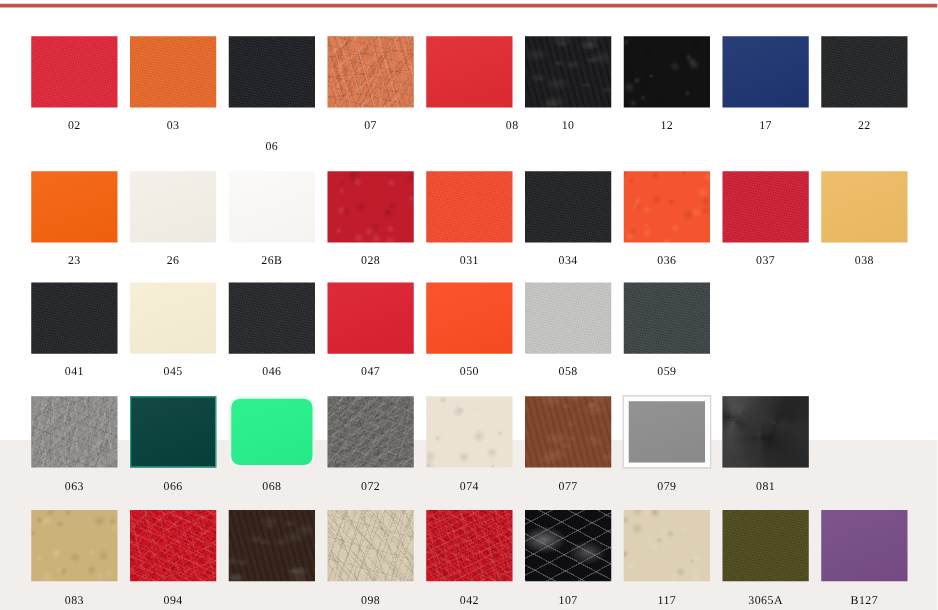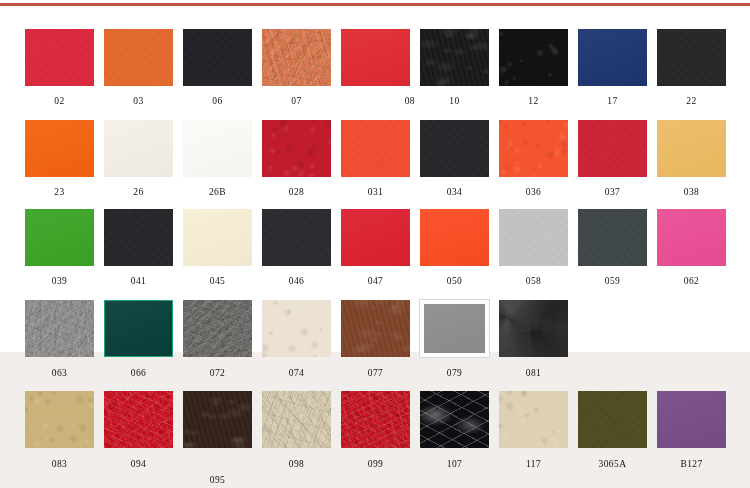--- a/index.html
+++ b/index.html
@@ -123,21 +123,21 @@
           </div>
         </div>
         <div class="swatch-label" style="margin-top: 11px;">03</div>
       </div>
       <div class="swatch-cell">
         <div class="swatch-tile-wrap">
           <div class="swatch-tile" style="background: rgb(29, 31, 36);">
             <div class="grain" style="background-image: repeating-linear-gradient(12deg, rgba(255, 255, 255, 0.07) 0px, rgba(255, 255, 255, 0.07) 1px, rgba(0, 0, 0, 0.06) 1px, rgba(0, 0, 0, 0.06) 2px), repeating-linear-gradient(102deg, rgba(255, 255, 255, 0.05) 0px, rgba(255, 255, 255, 0.05) 1px, rgba(0, 0, 0, 0.05) 1px, rgba(0, 0, 0, 0.05) 2px);"></div>
           </div>
         </div>
-        <div class="swatch-label" style="margin-top: 11px;">06</div>
+        <div class="swatch-label" style="margin-top: 28px;">06</div>
       </div>
       <div class="swatch-cell">
         <div class="swatch-tile-wrap">
           <div class="swatch-tile" style="background: rgb(217, 118, 75);">
             <div class="grain" style="background-image: repeating-linear-gradient(74deg, rgba(255, 255, 255, 0.13) 0px, rgba(255, 255, 255, 0.13) 1px, rgba(0, 0, 0, 0) 1px, rgba(0, 0, 0, 0) 6px), repeating-linear-gradient(117deg, rgba(255, 255, 255, 0.13) 0px, rgba(255, 255, 255, 0.13) 1px, rgba(0, 0, 0, 0) 1px, rgba(0, 0, 0, 0) 10px), repeating-linear-gradient(83deg, rgba(255, 255, 255, 0.13) 0px, rgba(255, 255, 255, 0.13) 1px, rgba(0, 0, 0, 0) 1px, rgba(0, 0, 0, 0) 14px), repeating-linear-gradient(68deg, rgba(255, 255, 255, 0.13) 0px, rgba(255, 255, 255, 0.13) 1px, rgba(0, 0, 0, 0) 1px, rgba(0, 0, 0, 0) 14px), repeating-linear-gradient(74deg, rgba(255, 255, 255, 0.13) 0px, rgba(255, 255, 255, 0.13) 1px, rgba(0, 0, 0, 0) 1px, rgba(0, 0, 0, 0) 9px), repeating-linear-gradient(98deg, rgba(255, 255, 255, 0.13) 0px, rgba(255, 255, 255, 0.13) 1px, rgba(0, 0, 0, 0) 1px, rgba(0, 0, 0, 0) 7px), repeating-linear-gradient(145deg, rgba(255, 255, 255, 0.13) 0px, rgba(255, 255, 255, 0.13) 1px, rgba(0, 0, 0, 0) 1px, rgba(0, 0, 0, 0) 12px), repeating-linear-gradient(141deg, rgba(255, 255, 255, 0.13) 0px, rgba(255, 255, 255, 0.13) 1px, rgba(0, 0, 0, 0) 1px, rgba(0, 0, 0, 0) 12px), repeating-linear-gradient(66deg, rgba(255, 255, 255, 0.13) 0px, rgba(255, 255, 255, 0.13) 1px, rgba(0, 0, 0, 0) 1px, rgba(0, 0, 0, 0) 10px), repeating-linear-gradient(132deg, rgba(0, 0, 0, 0.16) 0px, rgba(0, 0, 0, 0.16) 1px, rgba(0, 0, 0, 0) 1px, rgba(0, 0, 0, 0) 15px), repeating-linear-gradient(116deg, rgba(0, 0, 0, 0.16) 0px, rgba(0, 0, 0, 0.16) 1px, rgba(0, 0, 0, 0) 1px, rgba(0, 0, 0, 0) 16px), repeating-linear-gradient(175deg, rgba(0, 0, 0, 0.16) 0px, rgba(0, 0, 0, 0.16) 1px, rgba(0, 0, 0, 0) 1px, rgba(0, 0, 0, 0) 16px), repeating-linear-gradient(134deg, rgba(0, 0, 0, 0.16) 0px, rgba(0, 0, 0, 0.16) 1px, rgba(0, 0, 0, 0) 1px, rgba(0, 0, 0, 0) 14px), repeating-linear-gradient(13deg, rgba(0, 0, 0, 0.16) 0px, rgba(0, 0, 0, 0.16) 1px, rgba(0, 0, 0, 0) 1px, rgba(0, 0, 0, 0) 8px), repeating-linear-gradient(74deg, rgba(0, 0, 0, 0.16) 0px, rgba(0, 0, 0, 0.16) 1px, rgba(0, 0, 0, 0) 1px, rgba(0, 0, 0, 0) 15px), repeating-linear-gradient(74deg, rgba(0, 0, 0, 0.16) 0px, rgba(0, 0, 0, 0.16) 1px, rgba(0, 0, 0, 0) 1px, rgba(0, 0, 0, 0) 7px), repeating-linear-gradient(118deg, rgba(0, 0, 0, 0.16) 0px, rgba(0, 0, 0, 0.16) 1px, rgba(0, 0, 0, 0) 1px, rgba(0, 0, 0, 0) 15px);"></div>
           </div>
         </div>
         <div class="swatch-label" style="margin-top: 11px;">07</div>
       </div>
       <div class="swatch-cell">
@@ -251,28 +251,20 @@
           <div class="swatch-tile" style="background: rgb(238, 187, 99);">
             <div class="grain" style="background-image: linear-gradient(160deg, rgba(255, 255, 255, 0.1), rgba(0, 0, 0, 0.05));"></div>
           </div>
         </div>
         <div class="swatch-label" style="margin-top: 11px;">038</div>
       </div>
     </div>
     <div class="swatch-row" style="margin-top: 12px;">
       <div class="swatch-cell">
         <div class="swatch-tile-wrap">
-          <div class="swatch-tile" style="background: rgb(58, 164, 37);">
-            <div class="grain" style="background-image: linear-gradient(160deg, rgba(255, 255, 255, 0.1), rgba(0, 0, 0, 0.05));"></div>
-          </div>
-        </div>
-        <div class="swatch-label" style="margin-top: 11px;">039</div>
-      </div>
-      <div class="swatch-cell">
-        <div class="swatch-tile-wrap">
           <div class="swatch-tile" style="background: rgb(35, 36, 39);">
             <div class="grain" style="background-image: repeating-linear-gradient(12deg, rgba(255, 255, 255, 0.07) 0px, rgba(255, 255, 255, 0.07) 1px, rgba(0, 0, 0, 0.06) 1px, rgba(0, 0, 0, 0.06) 2px), repeating-linear-gradient(102deg, rgba(255, 255, 255, 0.05) 0px, rgba(255, 255, 255, 0.05) 1px, rgba(0, 0, 0, 0.05) 1px, rgba(0, 0, 0, 0.05) 2px);"></div>
           </div>
         </div>
         <div class="swatch-label" style="margin-top: 11px;">041</div>
       </div>
       <div class="swatch-cell">
         <div class="swatch-tile-wrap">
           <div class="swatch-tile" style="background: rgb(246, 238, 212);">
             <div class="grain" style="background-image: linear-gradient(160deg, rgba(255, 255, 255, 0.1), rgba(0, 0, 0, 0.05));"></div>
@@ -312,28 +304,20 @@
         </div>
         <div class="swatch-label" style="margin-top: 11px;">058</div>
       </div>
       <div class="swatch-cell">
         <div class="swatch-tile-wrap">
           <div class="swatch-tile" style="background: rgb(61, 68, 70);">
             <div class="grain" style="background-image: repeating-linear-gradient(12deg, rgba(255, 255, 255, 0.07) 0px, rgba(255, 255, 255, 0.07) 1px, rgba(0, 0, 0, 0.06) 1px, rgba(0, 0, 0, 0.06) 2px), repeating-linear-gradient(102deg, rgba(255, 255, 255, 0.05) 0px, rgba(255, 255, 255, 0.05) 1px, rgba(0, 0, 0, 0.05) 1px, rgba(0, 0, 0, 0.05) 2px);"></div>
           </div>
         </div>
         <div class="swatch-label" style="margin-top: 11px;">059</div>
-      </div>
-      <div class="swatch-cell">
-        <div class="swatch-tile-wrap">
-          <div class="swatch-tile" style="background: rgb(234, 77, 148);">
-            <div class="grain" style="background-image: linear-gradient(160deg, rgba(255, 255, 255, 0.1), rgba(0, 0, 0, 0.05));"></div>
-          </div>
-        </div>
-        <div class="swatch-label" style="margin-top: 11px;">062</div>
       </div>
     </div>
     <div class="swatch-row" style="margin-top: 13px;">
       <div class="swatch-cell">
         <div class="swatch-tile-wrap">
           <div class="swatch-tile" style="background: rgb(142, 140, 138);">
             <div class="grain" style="background-image: repeating-linear-gradient(79deg, rgba(255, 255, 255, 0.13) 0px, rgba(255, 255, 255, 0.13) 1px, rgba(0, 0, 0, 0) 1px, rgba(0, 0, 0, 0) 13px), repeating-linear-gradient(89deg, rgba(255, 255, 255, 0.13) 0px, rgba(255, 255, 255, 0.13) 1px, rgba(0, 0, 0, 0) 1px, rgba(0, 0, 0, 0) 9px), repeating-linear-gradient(102deg, rgba(255, 255, 255, 0.13) 0px, rgba(255, 255, 255, 0.13) 1px, rgba(0, 0, 0, 0) 1px, rgba(0, 0, 0, 0) 10px), repeating-linear-gradient(69deg, rgba(255, 255, 255, 0.13) 0px, rgba(255, 255, 255, 0.13) 1px, rgba(0, 0, 0, 0) 1px, rgba(0, 0, 0, 0) 13px), repeating-linear-gradient(67deg, rgba(255, 255, 255, 0.13) 0px, rgba(255, 255, 255, 0.13) 1px, rgba(0, 0, 0, 0) 1px, rgba(0, 0, 0, 0) 5px), repeating-linear-gradient(135deg, rgba(255, 255, 255, 0.13) 0px, rgba(255, 255, 255, 0.13) 1px, rgba(0, 0, 0, 0) 1px, rgba(0, 0, 0, 0) 8px), repeating-linear-gradient(148deg, rgba(255, 255, 255, 0.13) 0px, rgba(255, 255, 255, 0.13) 1px, rgba(0, 0, 0, 0) 1px, rgba(0, 0, 0, 0) 12px), repeating-linear-gradient(134deg, rgba(255, 255, 255, 0.13) 0px, rgba(255, 255, 255, 0.13) 1px, rgba(0, 0, 0, 0) 1px, rgba(0, 0, 0, 0) 13px), repeating-linear-gradient(106deg, rgba(255, 255, 255, 0.13) 0px, rgba(255, 255, 255, 0.13) 1px, rgba(0, 0, 0, 0) 1px, rgba(0, 0, 0, 0) 6px), repeating-linear-gradient(117deg, rgba(0, 0, 0, 0.16) 0px, rgba(0, 0, 0, 0.16) 1px, rgba(0, 0, 0, 0) 1px, rgba(0, 0, 0, 0) 14px), repeating-linear-gradient(138deg, rgba(0, 0, 0, 0.16) 0px, rgba(0, 0, 0, 0.16) 1px, rgba(0, 0, 0, 0) 1px, rgba(0, 0, 0, 0) 14px), repeating-linear-gradient(18deg, rgba(0, 0, 0, 0.16) 0px, rgba(0, 0, 0, 0.16) 1px, rgba(0, 0, 0, 0) 1px, rgba(0, 0, 0, 0) 15px), repeating-linear-gradient(162deg, rgba(0, 0, 0, 0.16) 0px, rgba(0, 0, 0, 0.16) 1px, rgba(0, 0, 0, 0) 1px, rgba(0, 0, 0, 0) 15px), repeating-linear-gradient(105deg, rgba(0, 0, 0, 0.16) 0px, rgba(0, 0, 0, 0.16) 1px, rgba(0, 0, 0, 0) 1px, rgba(0, 0, 0, 0) 8px), repeating-linear-gradient(90deg, rgba(0, 0, 0, 0.16) 0px, rgba(0, 0, 0, 0.16) 1px, rgba(0, 0, 0, 0) 1px, rgba(0, 0, 0, 0) 15px), repeating-linear-gradient(22deg, rgba(0, 0, 0, 0.16) 0px, rgba(0, 0, 0, 0.16) 1px, rgba(0, 0, 0, 0) 1px, rgba(0, 0, 0, 0) 6px), repeating-linear-gradient(147deg, rgba(0, 0, 0, 0.16) 0px, rgba(0, 0, 0, 0.16) 1px, rgba(0, 0, 0, 0) 1px, rgba(0, 0, 0, 0) 16px);"></div>
           </div>
         </div>
         <div class="swatch-label" style="margin-top: 12px;">063</div>
@@ -341,20 +325,28 @@
       <div class="swatch-cell">
         <div class="swatch-tile-wrap">
           <div class="swatch-tile tile-framed" style="background: rgb(7, 63, 59);">
             <div class="grain" style="background-image: linear-gradient(160deg, rgba(255, 255, 255, 0.1), rgba(0, 0, 0, 0.05));"></div>
           </div>
         </div>
         <div class="swatch-label" style="margin-top: 12px;">066</div>
       </div>
       <div class="swatch-cell">
         <div class="swatch-tile-wrap">
+          <div class="swatch-tile tile-rounded" style="background: rgb(37, 240, 138);">
+            <div class="grain" style="background-image: linear-gradient(160deg, rgba(255, 255, 255, 0.1), rgba(0, 0, 0, 0.05)); border-radius: 7px;"></div>
+          </div>
+        </div>
+        <div class="swatch-label" style="margin-top: 12px;">068</div>
+      </div>
+      <div class="swatch-cell">
+        <div class="swatch-tile-wrap">
           <div class="swatch-tile" style="background: rgb(106, 104, 101);">
             <div class="grain" style="background-image: repeating-linear-gradient(102deg, rgba(255, 255, 255, 0.13) 0px, rgba(255, 255, 255, 0.13) 1px, rgba(0, 0, 0, 0) 1px, rgba(0, 0, 0, 0) 11px), repeating-linear-gradient(149deg, rgba(255, 255, 255, 0.13) 0px, rgba(255, 255, 255, 0.13) 1px, rgba(0, 0, 0, 0) 1px, rgba(0, 0, 0, 0) 7px), repeating-linear-gradient(139deg, rgba(255, 255, 255, 0.13) 0px, rgba(255, 255, 255, 0.13) 1px, rgba(0, 0, 0, 0) 1px, rgba(0, 0, 0, 0) 13px), repeating-linear-gradient(139deg, rgba(255, 255, 255, 0.13) 0px, rgba(255, 255, 255, 0.13) 1px, rgba(0, 0, 0, 0) 1px, rgba(0, 0, 0, 0) 9px), repeating-linear-gradient(31deg, rgba(255, 255, 255, 0.13) 0px, rgba(255, 255, 255, 0.13) 1px, rgba(0, 0, 0, 0) 1px, rgba(0, 0, 0, 0) 12px), repeating-linear-gradient(120deg, rgba(255, 255, 255, 0.13) 0px, rgba(255, 255, 255, 0.13) 1px, rgba(0, 0, 0, 0) 1px, rgba(0, 0, 0, 0) 10px), repeating-linear-gradient(133deg, rgba(255, 255, 255, 0.13) 0px, rgba(255, 255, 255, 0.13) 1px, rgba(0, 0, 0, 0) 1px, rgba(0, 0, 0, 0) 9px), repeating-linear-gradient(156deg, rgba(255, 255, 255, 0.13) 0px, rgba(255, 255, 255, 0.13) 1px, rgba(0, 0, 0, 0) 1px, rgba(0, 0, 0, 0) 12px), repeating-linear-gradient(15deg, rgba(255, 255, 255, 0.13) 0px, rgba(255, 255, 255, 0.13) 1px, rgba(0, 0, 0, 0) 1px, rgba(0, 0, 0, 0) 6px), repeating-linear-gradient(63deg, rgba(0, 0, 0, 0.16) 0px, rgba(0, 0, 0, 0.16) 1px, rgba(0, 0, 0, 0) 1px, rgba(0, 0, 0, 0) 13px), repeating-linear-gradient(101deg, rgba(0, 0, 0, 0.16) 0px, rgba(0, 0, 0, 0.16) 1px, rgba(0, 0, 0, 0) 1px, rgba(0, 0, 0, 0) 16px), repeating-linear-gradient(19deg, rgba(0, 0, 0, 0.16) 0px, rgba(0, 0, 0, 0.16) 1px, rgba(0, 0, 0, 0) 1px, rgba(0, 0, 0, 0) 13px), repeating-linear-gradient(175deg, rgba(0, 0, 0, 0.16) 0px, rgba(0, 0, 0, 0.16) 1px, rgba(0, 0, 0, 0) 1px, rgba(0, 0, 0, 0) 11px), repeating-linear-gradient(129deg, rgba(0, 0, 0, 0.16) 0px, rgba(0, 0, 0, 0.16) 1px, rgba(0, 0, 0, 0) 1px, rgba(0, 0, 0, 0) 8px), repeating-linear-gradient(73deg, rgba(0, 0, 0, 0.16) 0px, rgba(0, 0, 0, 0.16) 1px, rgba(0, 0, 0, 0) 1px, rgba(0, 0, 0, 0) 7px), repeating-linear-gradient(166deg, rgba(0, 0, 0, 0.16) 0px, rgba(0, 0, 0, 0.16) 1px, rgba(0, 0, 0, 0) 1px, rgba(0, 0, 0, 0) 9px), repeating-linear-gradient(140deg, rgba(0, 0, 0, 0.16) 0px, rgba(0, 0, 0, 0.16) 1px, rgba(0, 0, 0, 0) 1px, rgba(0, 0, 0, 0) 12px);"></div>
           </div>
         </div>
         <div class="swatch-label" style="margin-top: 12px;">072</div>
       </div>
       <div class="swatch-cell">
         <div class="swatch-tile-wrap">
           <div class="swatch-tile" style="background: rgb(236, 226, 211);">
             <div class="grain" style="background-image: radial-gradient(3.5px at 3.8% 24.8%, rgba(255, 255, 255, 0.22), rgba(0, 0, 0, 0) 100%), radial-gradient(5.4px at 2.3% 97.7%, rgba(0, 0, 0, 0.2), rgba(0, 0, 0, 0) 100%), radial-gradient(3.4px at 15.3% 69%, rgba(255, 255, 255, 0.22), rgba(0, 0, 0, 0) 100%), radial-gradient(2.3px at 85.4% 52.1%, rgba(0, 0, 0, 0.2), rgba(0, 0, 0, 0) 100%), radial-gradient(3.9px at 27.6% 52.7%, rgba(255, 255, 255, 0.22), rgba(0, 0, 0, 0) 100%), radial-gradient(3.1px at 19.5% 5.1%, rgba(0, 0, 0, 0.2), rgba(0, 0, 0, 0) 100%), radial-gradient(2.9px at 60.9% 81.9%, rgba(255, 255, 255, 0.22), rgba(0, 0, 0, 0) 100%), radial-gradient(2.8px at 13.4% 58.6%, rgba(0, 0, 0, 0.2), rgba(0, 0, 0, 0) 100%), radial-gradient(3.6px at 68.5% 63.6%, rgba(255, 255, 255, 0.22), rgba(0, 0, 0, 0) 100%), radial-gradient(5.5px at 61.4% 56.2%, rgba(0, 0, 0, 0.2), rgba(0, 0, 0, 0) 100%), radial-gradient(4.8px at 57.5% 26%, rgba(255, 255, 255, 0.22), rgba(0, 0, 0, 0) 100%), radial-gradient(4.6px at 76.2% 78.9%, rgba(0, 0, 0, 0.2), rgba(0, 0, 0, 0) 100%), radial-gradient(2.9px at 47.2% 13.8%, rgba(255, 255, 255, 0.22), rgba(0, 0, 0, 0) 100%), radial-gradient(2.2px at 77.1% 98.8%, rgba(0, 0, 0, 0.2), rgba(0, 0, 0, 0) 100%), radial-gradient(4.6px at 82% 97.7%, rgba(255, 255, 255, 0.22), rgba(0, 0, 0, 0) 100%), radial-gradient(2.8px at 40% 19.3%, rgba(0, 0, 0, 0.2), rgba(0, 0, 0, 0) 100%), radial-gradient(5px at 40.5% 17.3%, rgba(255, 255, 255, 0.22), rgba(0, 0, 0, 0) 100%), radial-gradient(5.1px at 43.7% 85.6%, rgba(0, 0, 0, 0.2), rgba(0, 0, 0, 0) 100%), radial-gradient(2.2px at 2.9% 61.9%, rgba(255, 255, 255, 0.22), rgba(0, 0, 0, 0) 100%), radial-gradient(4.9px at 37.4% 21.2%, rgba(0, 0, 0, 0.2), rgba(0, 0, 0, 0) 100%), radial-gradient(3.5px at 49.4% 70.3%, rgba(255, 255, 255, 0.22), rgba(0, 0, 0, 0) 100%), radial-gradient(5.2px at 4.6% 84.3%, rgba(0, 0, 0, 0.2), rgba(0, 0, 0, 0) 100%);"></div>
@@ -419,21 +411,21 @@
           </div>
         </div>
         <div class="swatch-label" style="margin-top: 12px;">098</div>
       </div>
       <div class="swatch-cell">
         <div class="swatch-tile-wrap">
           <div class="swatch-tile" style="background: rgb(200, 16, 30);">
             <div class="grain" style="background-image: repeating-linear-gradient(72deg, rgba(255, 255, 255, 0.13) 0px, rgba(255, 255, 255, 0.13) 1px, rgba(0, 0, 0, 0) 1px, rgba(0, 0, 0, 0) 14px), repeating-linear-gradient(155deg, rgba(255, 255, 255, 0.13) 0px, rgba(255, 255, 255, 0.13) 1px, rgba(0, 0, 0, 0) 1px, rgba(0, 0, 0, 0) 6px), repeating-linear-gradient(163deg, rgba(255, 255, 255, 0.13) 0px, rgba(255, 255, 255, 0.13) 1px, rgba(0, 0, 0, 0) 1px, rgba(0, 0, 0, 0) 11px), repeating-linear-gradient(52deg, rgba(255, 255, 255, 0.13) 0px, rgba(255, 255, 255, 0.13) 1px, rgba(0, 0, 0, 0) 1px, rgba(0, 0, 0, 0) 6px), repeating-linear-gradient(37deg, rgba(255, 255, 255, 0.13) 0px, rgba(255, 255, 255, 0.13) 1px, rgba(0, 0, 0, 0) 1px, rgba(0, 0, 0, 0) 11px), repeating-linear-gradient(152deg, rgba(255, 255, 255, 0.13) 0px, rgba(255, 255, 255, 0.13) 1px, rgba(0, 0, 0, 0) 1px, rgba(0, 0, 0, 0) 5px), repeating-linear-gradient(71deg, rgba(255, 255, 255, 0.13) 0px, rgba(255, 255, 255, 0.13) 1px, rgba(0, 0, 0, 0) 1px, rgba(0, 0, 0, 0) 11px), repeating-linear-gradient(22deg, rgba(255, 255, 255, 0.13) 0px, rgba(255, 255, 255, 0.13) 1px, rgba(0, 0, 0, 0) 1px, rgba(0, 0, 0, 0) 7px), repeating-linear-gradient(81deg, rgba(255, 255, 255, 0.13) 0px, rgba(255, 255, 255, 0.13) 1px, rgba(0, 0, 0, 0) 1px, rgba(0, 0, 0, 0) 9px), repeating-linear-gradient(88deg, rgba(0, 0, 0, 0.16) 0px, rgba(0, 0, 0, 0.16) 1px, rgba(0, 0, 0, 0) 1px, rgba(0, 0, 0, 0) 7px), repeating-linear-gradient(29deg, rgba(0, 0, 0, 0.16) 0px, rgba(0, 0, 0, 0.16) 1px, rgba(0, 0, 0, 0) 1px, rgba(0, 0, 0, 0) 12px), repeating-linear-gradient(11deg, rgba(0, 0, 0, 0.16) 0px, rgba(0, 0, 0, 0.16) 1px, rgba(0, 0, 0, 0) 1px, rgba(0, 0, 0, 0) 7px), repeating-linear-gradient(17deg, rgba(0, 0, 0, 0.16) 0px, rgba(0, 0, 0, 0.16) 1px, rgba(0, 0, 0, 0) 1px, rgba(0, 0, 0, 0) 6px), repeating-linear-gradient(79deg, rgba(0, 0, 0, 0.16) 0px, rgba(0, 0, 0, 0.16) 1px, rgba(0, 0, 0, 0) 1px, rgba(0, 0, 0, 0) 14px), repeating-linear-gradient(39deg, rgba(0, 0, 0, 0.16) 0px, rgba(0, 0, 0, 0.16) 1px, rgba(0, 0, 0, 0) 1px, rgba(0, 0, 0, 0) 12px), repeating-linear-gradient(60deg, rgba(0, 0, 0, 0.16) 0px, rgba(0, 0, 0, 0.16) 1px, rgba(0, 0, 0, 0) 1px, rgba(0, 0, 0, 0) 8px), repeating-linear-gradient(139deg, rgba(0, 0, 0, 0.16) 0px, rgba(0, 0, 0, 0.16) 1px, rgba(0, 0, 0, 0) 1px, rgba(0, 0, 0, 0) 8px);"></div>
           </div>
         </div>
-        <div class="swatch-label" style="margin-top: 12px;">099</div>
+        <div class="swatch-label" style="margin-top: 12px;">042</div>
       </div>
       <div class="swatch-cell">
         <div class="swatch-tile-wrap">
           <div class="swatch-tile" style="background: rgb(13, 13, 18);">
             <div class="grain" style="background-image: repeating-linear-gradient(28deg, rgba(255, 255, 255, 0.5) 0px, rgba(255, 255, 255, 0.5) 1px, rgba(0, 0, 0, 0) 1px, rgba(0, 0, 0, 0) 11px), repeating-linear-gradient(-28deg, rgba(255, 255, 255, 0.45) 0px, rgba(255, 255, 255, 0.45) 1px, rgba(0, 0, 0, 0) 1px, rgba(0, 0, 0, 0) 12px), radial-gradient(26px 16px at 22% 42%, rgba(255, 255, 255, 0.75), rgba(255, 255, 255, 0) 70%), radial-gradient(22px 14px at 72% 60%, rgba(255, 255, 255, 0.55), rgba(255, 255, 255, 0) 70%);"></div>
           </div>
         </div>
         <div class="swatch-label" style="margin-top: 12px;">107</div>
       </div>
       <div class="swatch-cell">

